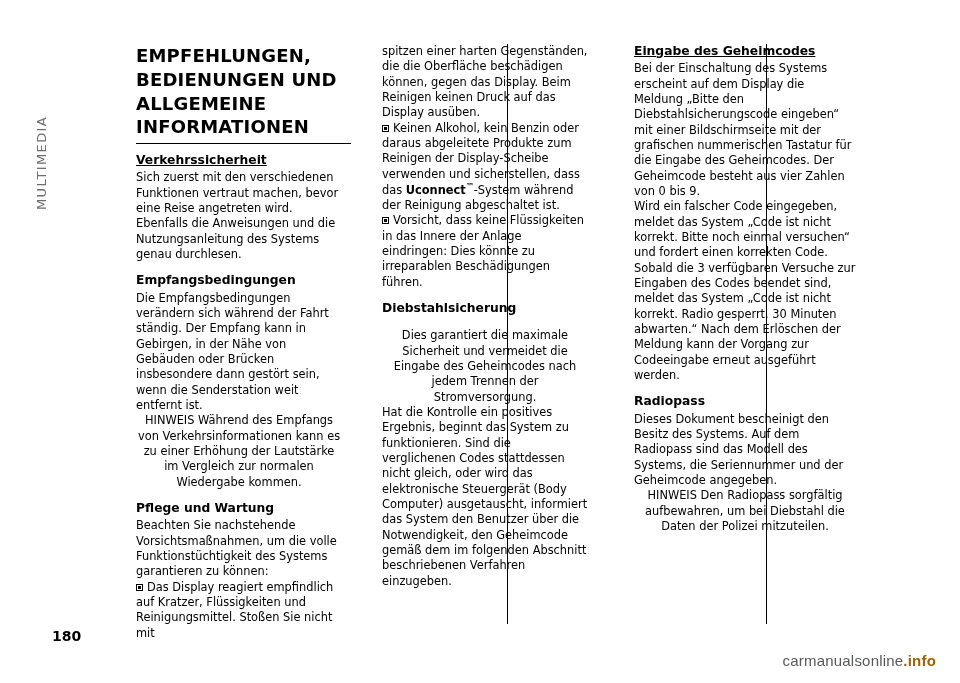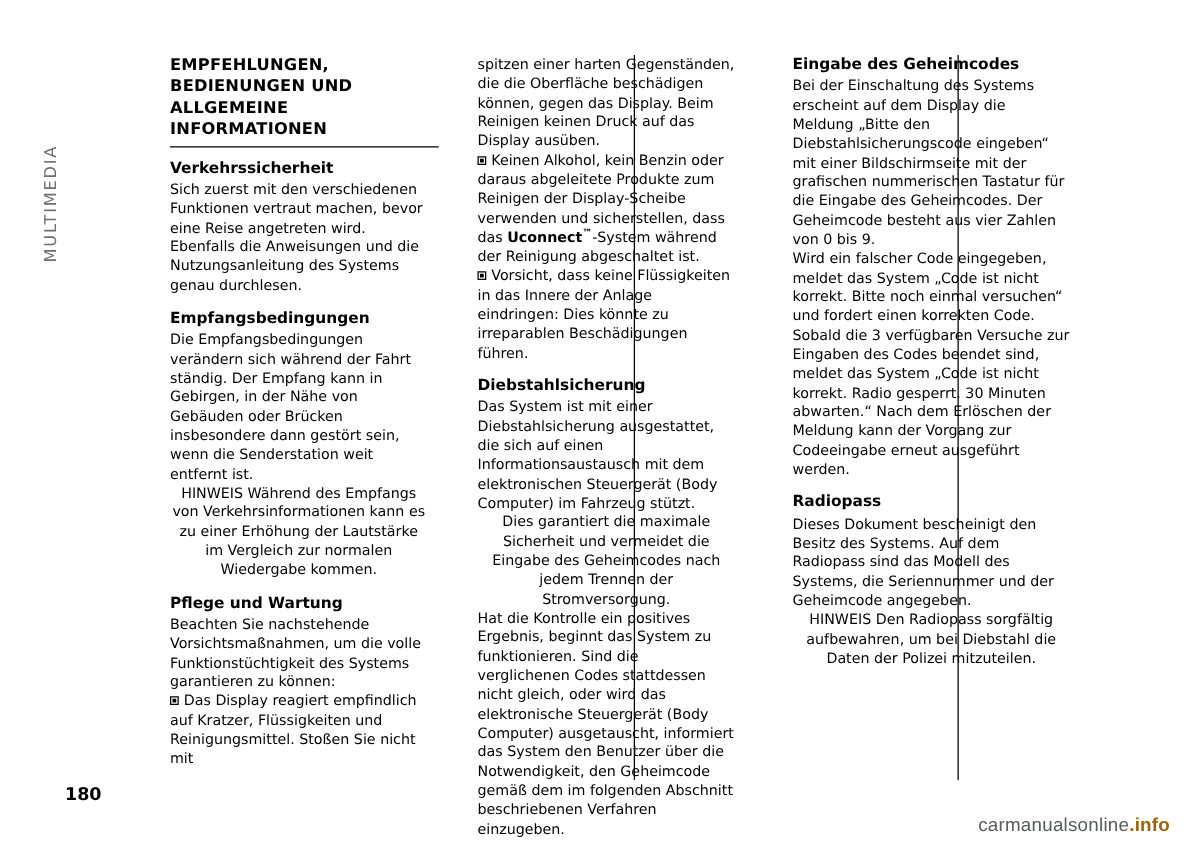--- a/index.html
+++ b/index.html
@@ -87,40 +87,40 @@
     position: absolute;
     top: 0;
     width: 1px;
     background: #000;
     height: 580px;
   }
   .vsep.s1 { left: 371px; }
   .vsep.s2 { left: 630px; }
 
   h1.title {
-    font-size: 13px;
+    font-size: 18px;
     line-height: 1.32;
     font-weight: bold;
     margin: 0 0 2px 0;
     letter-spacing: 0.2px;
     color: #000;
   }
   .title-rule {
     border-bottom: 1.6px solid #000;
     margin: 4px 0 9px 0;
     width: 215px;
   }
   h2.sub {
     font-size: 12.3px;
     font-weight: bold;
     margin: 11px 0 2px 0;
     line-height: 1.25;
     color: #000;
   }
-  h2.sub.first { margin-top: 0; }
+  h2.sub.first { margin-top: 0; text-decoration: underline; }
   p.body {
     font-size: 11.4px;
     line-height: 1.345;
     margin: 0 0 0 0;
     color: #000;
   }
   p.body + p.body { margin-top: 0; }
   p.gap { margin-top: 12px; text-align: center; }
   .sqmark {
     display: inline-block;
@@ -173,21 +173,20 @@
     </div>
 
     <div class="col c2">
       <p class="body">spitzen einer harten Gegenständen, die die Oberfläche beschädigen können, gegen das Display. Beim Reinigen keinen Druck auf das Display ausüben.</p>
 
       <p class="body"><span class="sqmark"></span><span>Keinen Alkohol, kein Benzin oder daraus abgeleitete Produkte zum Reinigen der Display-Scheibe verwenden und sicherstellen, dass das </span><b>Uconnect</b><b class="tm">™</b><span>-System während der Reinigung abgeschaltet ist.</span></p>
 
       <p class="body"><span class="sqmark"></span><span>Vorsicht, dass keine Flüssigkeiten in das Innere der Anlage eindringen: Dies könnte zu irreparablen Beschädigungen führen.</span></p>
 
       <h2 class="sub">Diebstahlsicherung</h2>
-      <p class="body">Das System ist mit einer Diebstahlsicherung ausgestattet, die sich auf einen Informationsaustausch mit dem elektronischen Steuergerät (Body Computer) im Fahrzeug stützt.</p>
       <p class="body gap">Dies garantiert die maximale Sicherheit und vermeidet die Eingabe des Geheimcodes nach jedem Trennen der Stromversorgung.</p>
       <p class="body">Hat die Kontrolle ein positives Ergebnis, beginnt das System zu funktionieren. Sind die verglichenen Codes stattdessen nicht gleich, oder wird das elektronische Steuergerät (Body Computer) ausgetauscht, informiert das System den Benutzer über die Notwendigkeit, den Geheimcode gemäß dem im folgenden Abschnitt beschriebenen Verfahren einzugeben.</p>
     </div>
 
     <div class="col c3">
       <h2 class="sub first">Eingabe des Geheimcodes</h2>
       <p class="body">Bei der Einschaltung des Systems erscheint auf dem Display die Meldung „Bitte den Diebstahlsicherungscode eingeben“ mit einer Bildschirmseite mit der grafischen nummerischen Tastatur für die Eingabe des Geheimcodes. Der Geheimcode besteht aus vier Zahlen von 0 bis 9.</p>
       <p class="body">Wird ein falscher Code eingegeben, meldet das System „Code ist nicht korrekt. Bitte noch einmal versuchen“ und fordert einen korrekten Code.</p>
       <p class="body">Sobald die 3 verfügbaren Versuche zur Eingaben des Codes beendet sind, meldet das System „Code ist nicht korrekt. Radio gesperrt. 30 Minuten abwarten.“ Nach dem Erlöschen der Meldung kann der Vorgang zur Codeeingabe erneut ausgeführt werden.</p>
 

